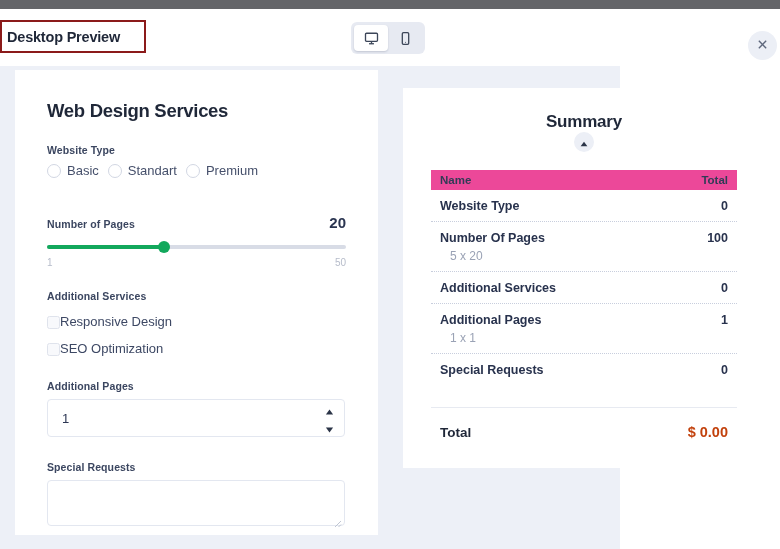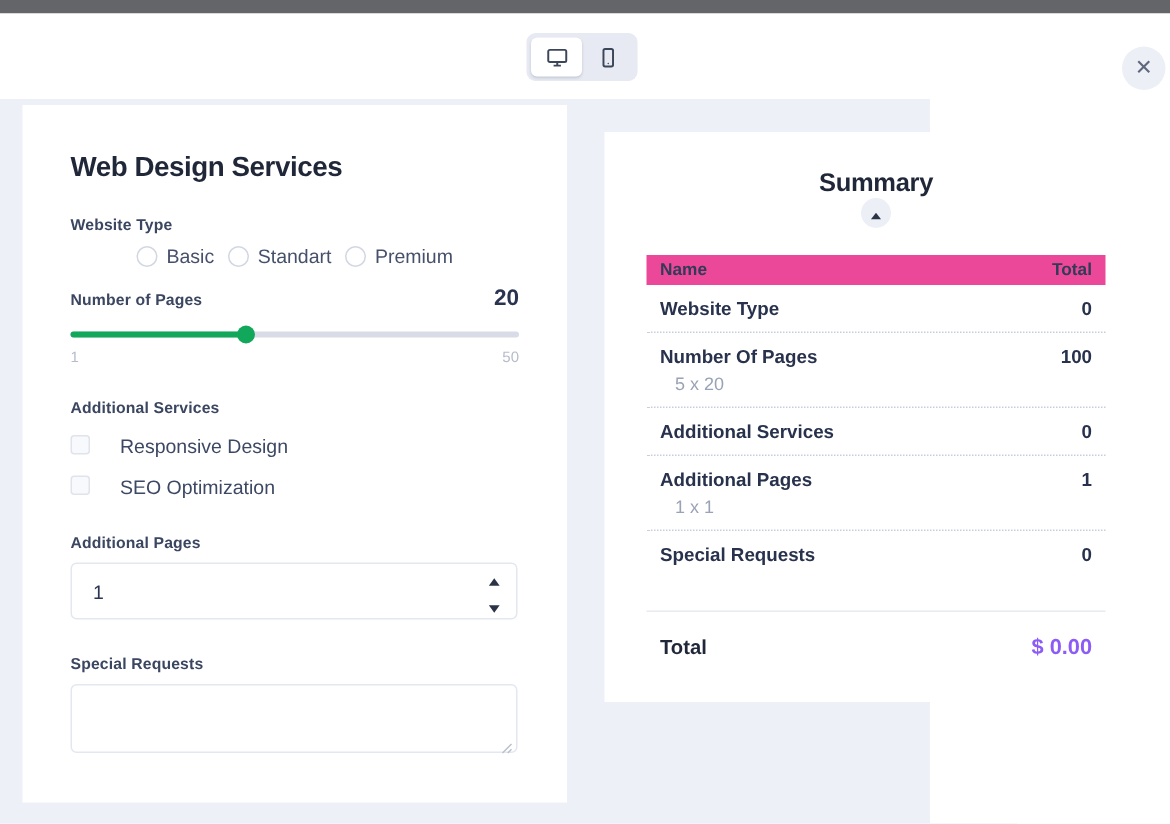--- a/index.html
+++ b/index.html
@@ -122,22 +122,21 @@
     color: #3b4660;
     letter-spacing: 0.1px;
     margin-bottom: 7px;
   }
 
   
   .radio-row {
     display: flex;
     align-items: center;
     gap: 9px;
-    margin-bottom: 12px;
-    justify-content: center;
+    margin-bottom: 36px;
   }
   .radio-opt {
     display: flex;
     align-items: center;
     gap: 6px;
     cursor: pointer;
   }
   .radio-dot {
     width: 14px; height: 14px;
     border-radius: 50%;
@@ -196,22 +195,22 @@
     display: flex;
     justify-content: space-between;
     font-size: 10px;
     color: #b6bcca;
     margin-bottom: 22px;
   }
 
   
   .check-opt {
     display: flex;
-    align-items: flex-start;
-    gap: 20px;
+    align-items: flex-end;
+    gap: 0;
     margin-bottom: 11px;
     cursor: pointer;
     margin-top: 12px;
   }
   .check-box {
     width: 13px; height: 13px;
     border-radius: 2.5px;
     border: 1.5px solid #dfe3ec;
     background: #f8f9fc;
     flex: 0 0 auto;
@@ -353,30 +352,33 @@
     border-top: 1px solid #e7eaf1;
   }
   .gt-label {
     font-size: 13.5px;
     font-weight: 700;
     color: #1f2738;
   }
   .gt-value {
     font-size: 14.5px;
     font-weight: 700;
-    color: #8b5cf6;
+    color: #c2410c;
   }
 </style>
 </head>
 <body>
 
 <div class="top-strip"></div>
 
 <div class="preview-header">
 
+  <div class="preview-title-box">
+    <span class="preview-title">Desktop Preview</span>
+  </div>
 
   <div class="device-toggle">
     <button class="device-btn active">
       <span>
         <svg width="15" height="15" viewBox="0 0 16 16" fill="none" stroke="#3c4659" stroke-width="1.4">
           <rect x="1.6" y="2.4" width="12.8" height="8.6" rx="1.1"></rect>
           <line x1="5.4" y1="13.6" x2="10.6" y2="13.6"></line>
           <line x1="8" y1="11" x2="8" y2="13.6"></line>
         </svg>
       </span>

